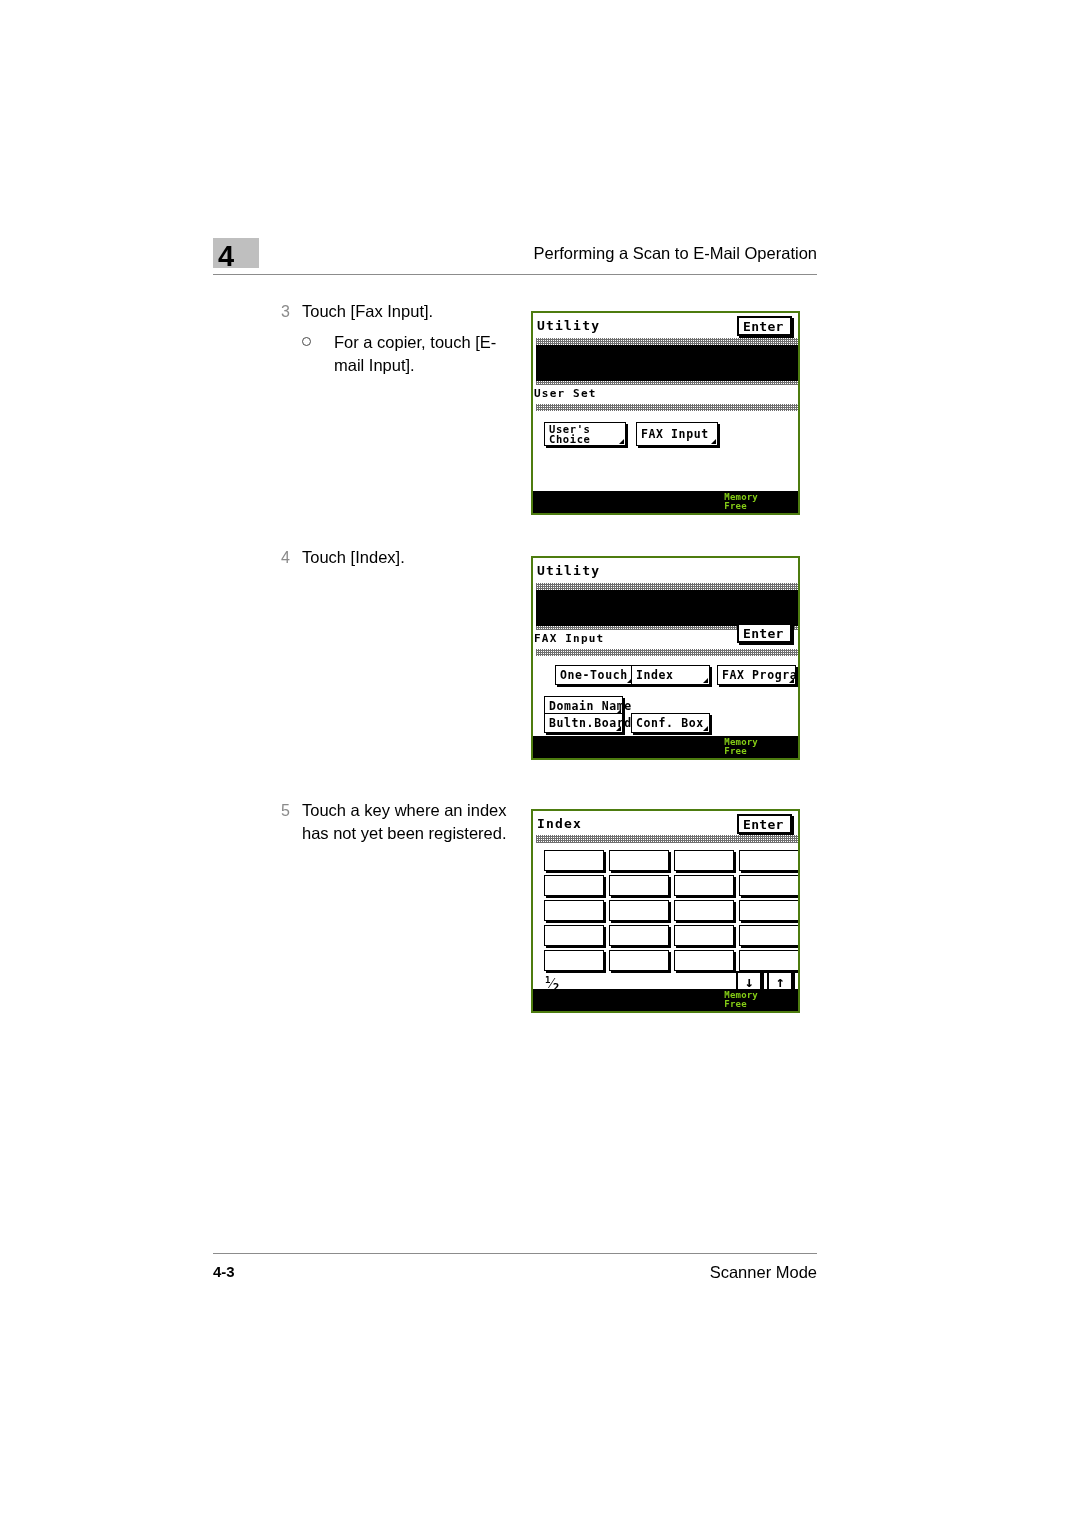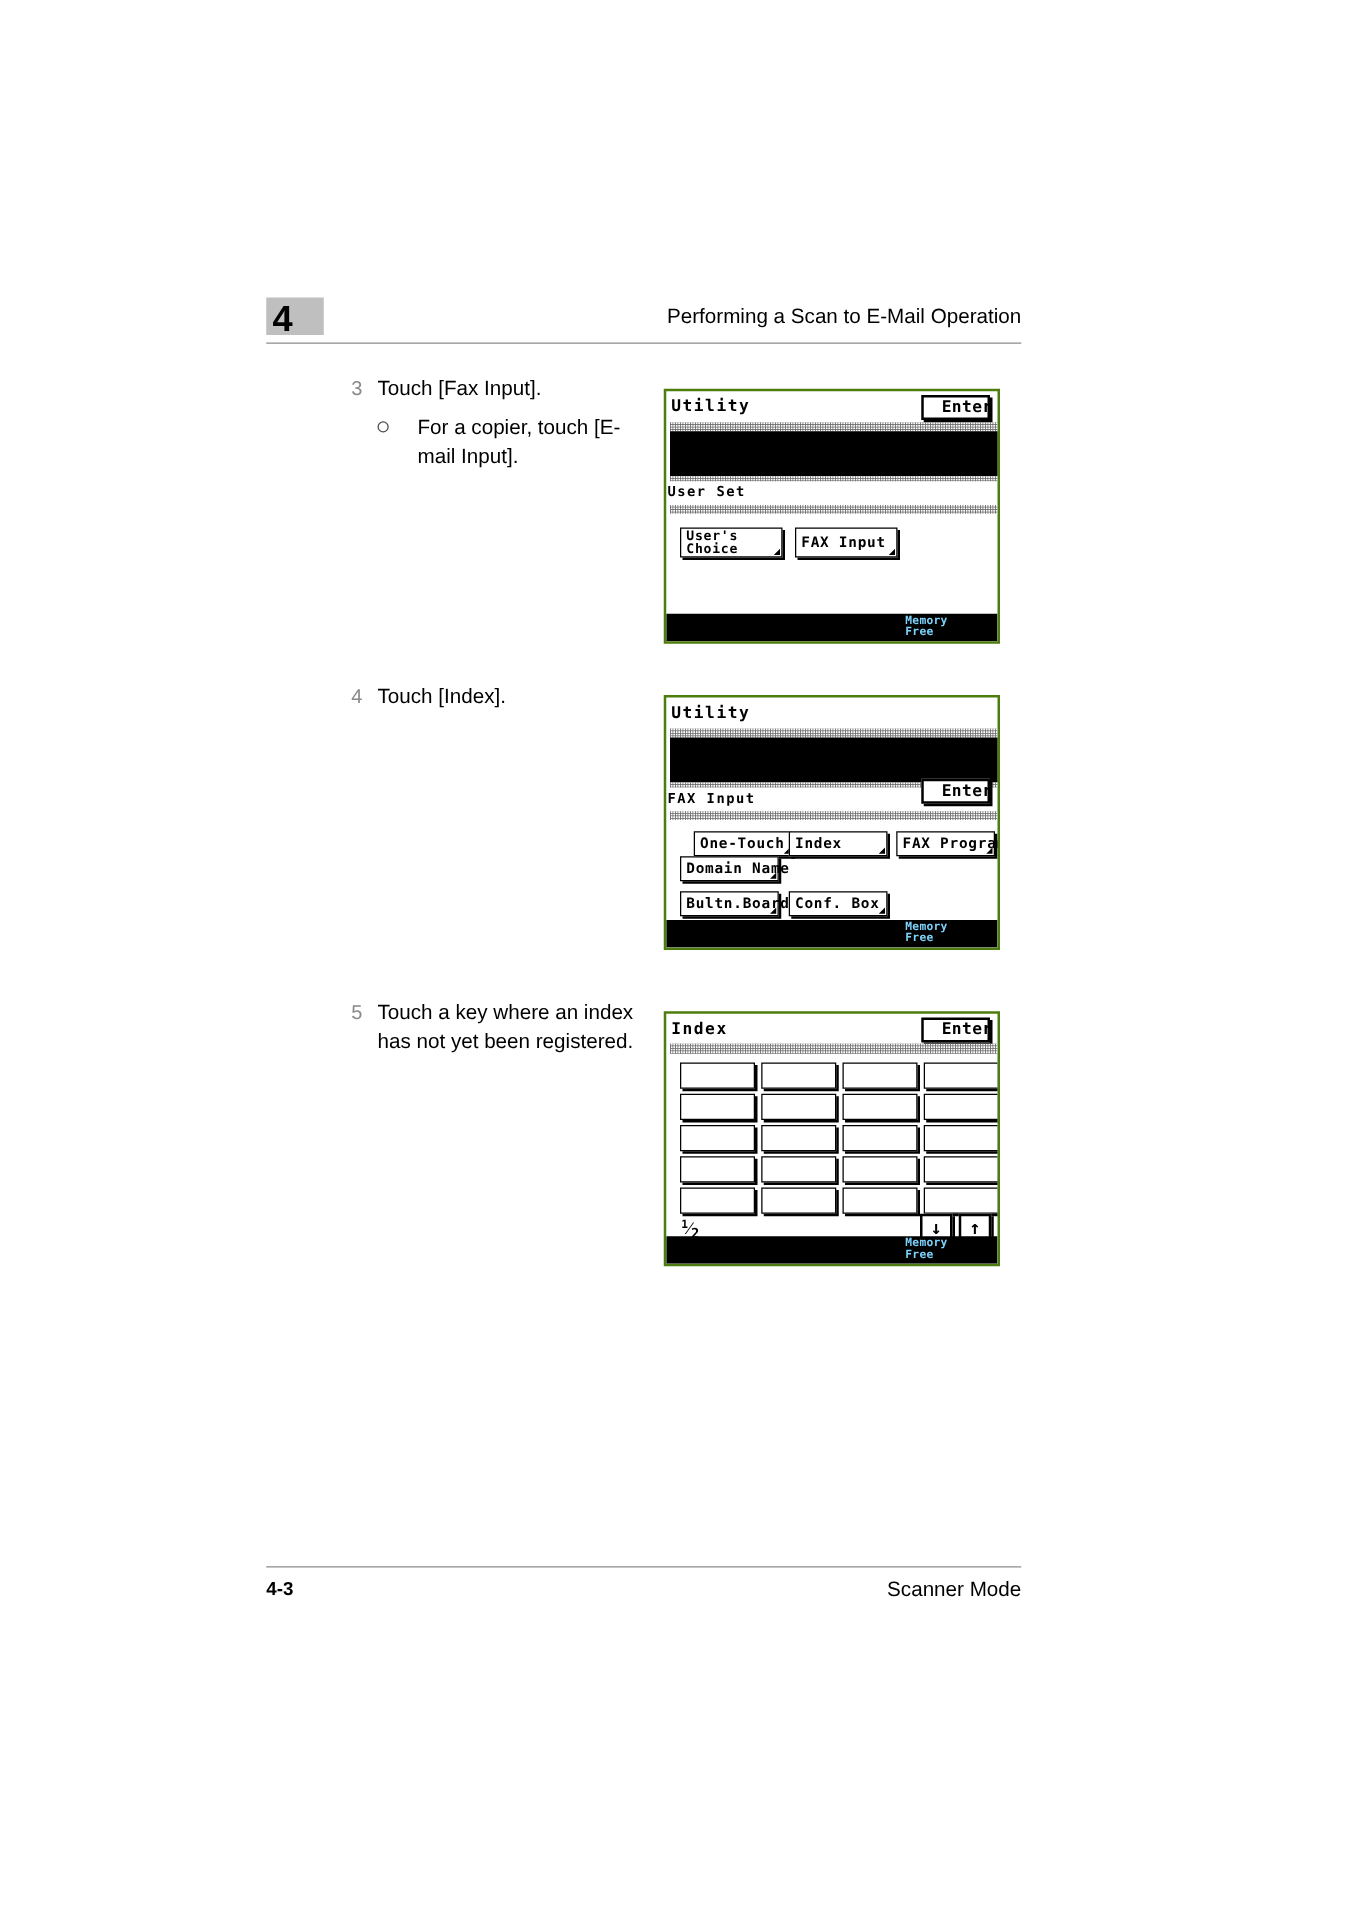--- a/index.html
+++ b/index.html
@@ -206,21 +206,21 @@
   .key-enter {
     position: absolute;
     box-sizing: border-box;
     background: #ffffff;
     border: 2px solid #000000;
     box-shadow: 2px 2px 0 0 #000000;
   }
   .key-enter .key-label {
     left: 4px;
     width: 100%;
-    text-align: right;
+    text-align: left;
     font-size: 13px;
     letter-spacing: 0.3px;
   }
 
   
   .idxkey {
     position: absolute;
     box-sizing: border-box;
     background: #ffffff;
     border: 1.5px solid #000000;
@@ -263,21 +263,21 @@
     vertical-align: sub;
   }
 
   
   .lcd-status {
     position: absolute;
     left: 0;
     right: 0;
     bottom: 0;
     background: #000000;
-    color: #7dd3fc;
+    color: #84cc16;
   }
   .status-memfree {
     position: absolute;
     right: 40px;
     top: 2px;
     font-size: 9px;
     font-weight: bold;
     line-height: 9px;
     text-align: left;
     letter-spacing: 0.2px;
@@ -394,21 +394,21 @@
       </div>
       <div class="key" style="left:98px; top:107px; width:79px; height:20px;">
         <div class="key-label">Index</div>
         <div class="key-corner"></div>
       </div>
       <div class="key" style="left:184px; top:107px; width:79px; height:20px;">
         <div class="key-label">FAX Program</div>
         <div class="key-corner"></div>
       </div>
 
-      <div class="key" style="left:11px; top:127px; width:79px; height:20px;padding-left:27px;">
+      <div class="key" style="left:11px; top:138px; width:79px; height:20px;padding-left:27px;">
         <div class="key-label">Domain Name</div>
         <div class="key-corner"></div>
       </div>
 
       <div class="key" style="left:11px; top:155px; width:79px; height:20px;">
         <div class="key-label">Bultn.Board</div>
         <div class="key-corner"></div>
       </div>
       <div class="key" style="left:98px; top:155px; width:79px; height:20px;">
         <div class="key-label">Conf. Box</div>

